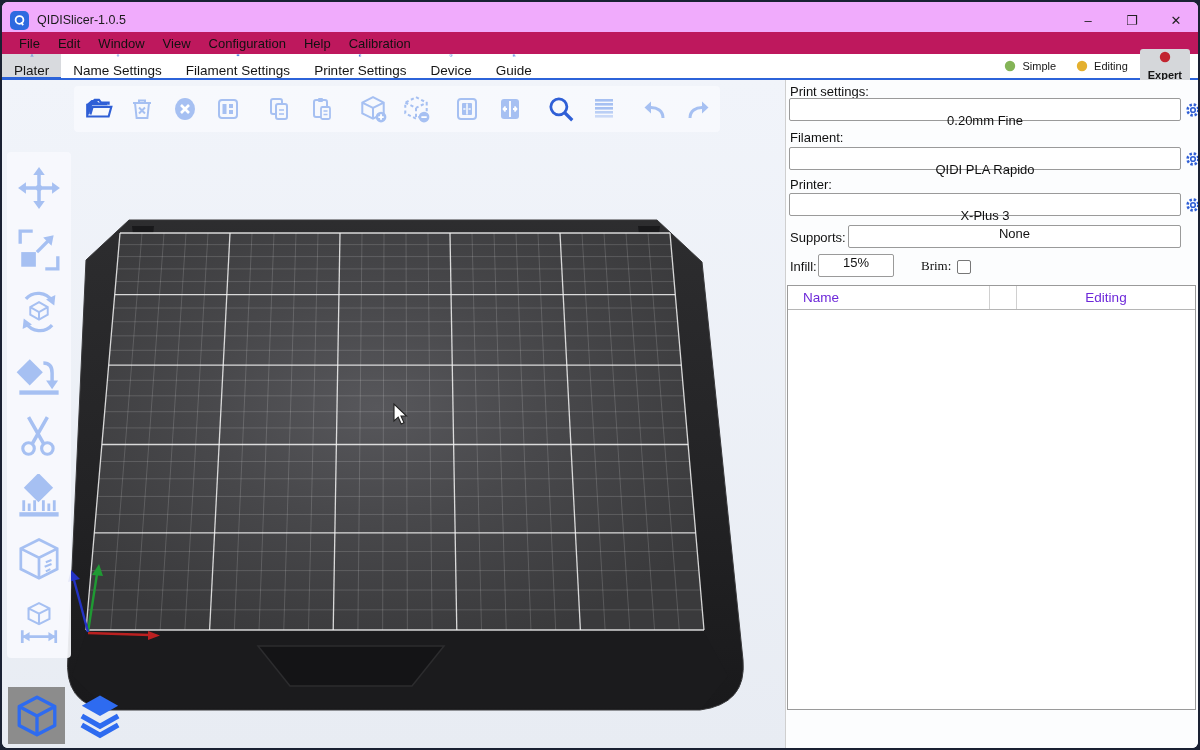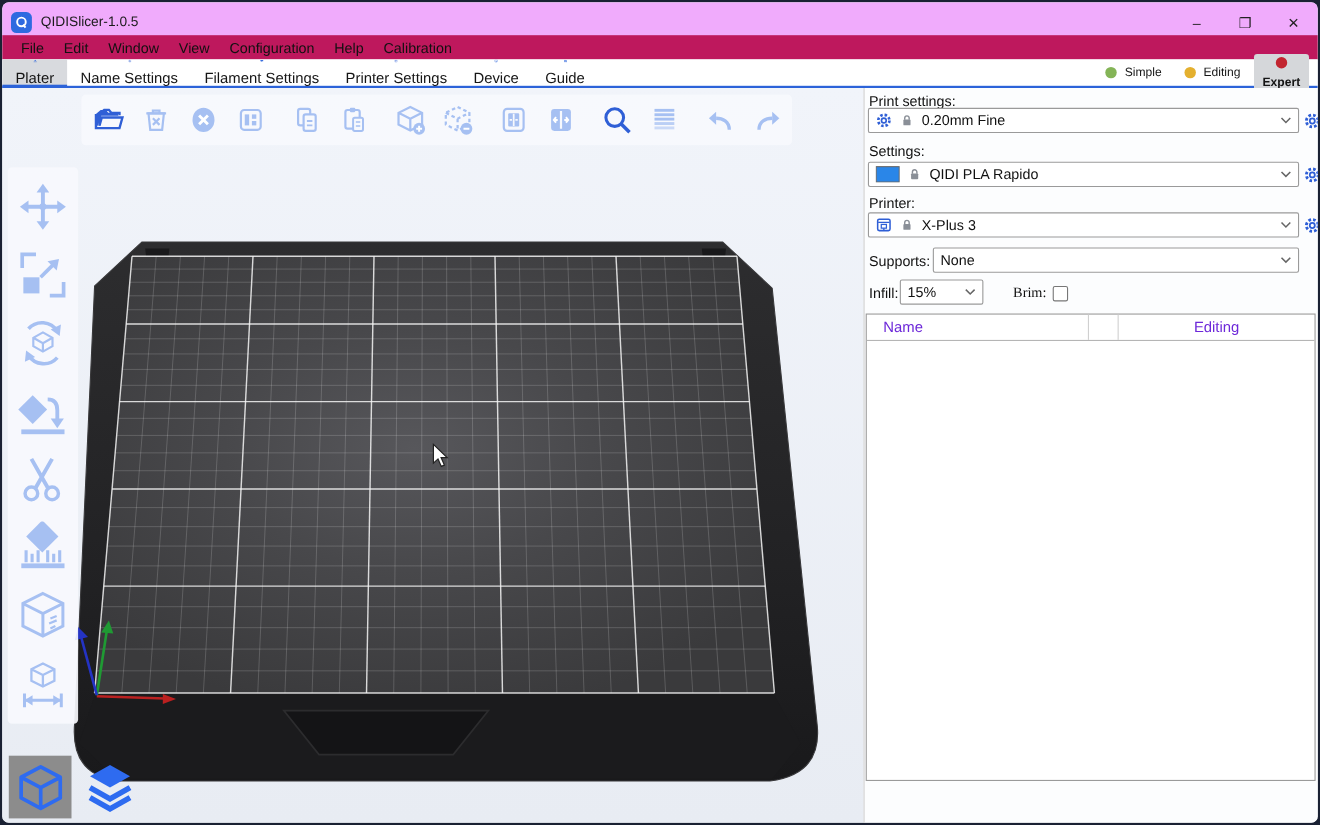--- a/index.html
+++ b/index.html
@@ -62,21 +62,21 @@
 
   .viewmode { position:absolute; left:6px; bottom:4px; display:flex; gap:6px; }
   .vm-btn { width:57px; height:57px; display:flex; align-items:center;
     justify-content:center; }
   .vm-btn.active { background:#8c8c8c; }
 
   
   .rp-label { position:absolute; left:4px; font-size:13px; color:#111; }
   .combo { position:absolute; background:#fff; border:1px solid #9a9a9a;
     border-radius:2px; display:flex; align-items:center; gap:7px;
-    padding:0 6px; font-size:13px; color:#111; }
+    padding:0 6px; font-size:13px; color:#111;flex-direction:column; }
   .combo .chev { margin-left:auto; }
   .gear-btn { position:absolute; width:17px; height:17px; display:flex;
     align-items:center; justify-content:center; }
   .brim-row { position:absolute; display:flex; align-items:flex-end; gap:6px;
     font-size:13px; color:#111;font-family:Liberation Serif, serif; }
   .checkbox { width:14px; height:14px; border:1px solid #777;
     border-radius:2px; background:#fff; }
 
   .obj-table { position:absolute; left:1px; right:2px; top:205px; bottom:38px;
     background:#fff; border:1px solid #9a9a9a; }
@@ -504,21 +504,21 @@
       <svg class="chev" width="10" height="7" viewBox="0 0 10 7">
           <use href="#i-chev"></use>
         </svg>
     </div>
     <div class="gear-btn" style="left:398px; top:21px">
       <svg width="16" height="16" viewBox="0 0 16 16" class="ic-dark">
           <use href="#i-gear"></use>
         </svg>
     </div>
 
-    <span class="rp-label" style="top:50px">Settings:</span>
+    <span class="rp-label" style="top:50px">Filament:</span>
     <div class="combo" style="left:3px; top:67px; width:392px; height:23px">
       <svg width="22" height="15" viewBox="0 0 22 15">
         <rect x="0.5" y="0.5" width="21" height="14" stroke="#6a6a6a" fill="#2a86e8"></rect>
       </svg>
       <svg width="13" height="13" viewBox="0 0 16 16">
           <use href="#i-lock"></use>
         </svg>
       <span>QIDI PLA Rapido</span>
       <svg class="chev" width="10" height="7" viewBox="0 0 10 7">
           <use href="#i-chev"></use>

